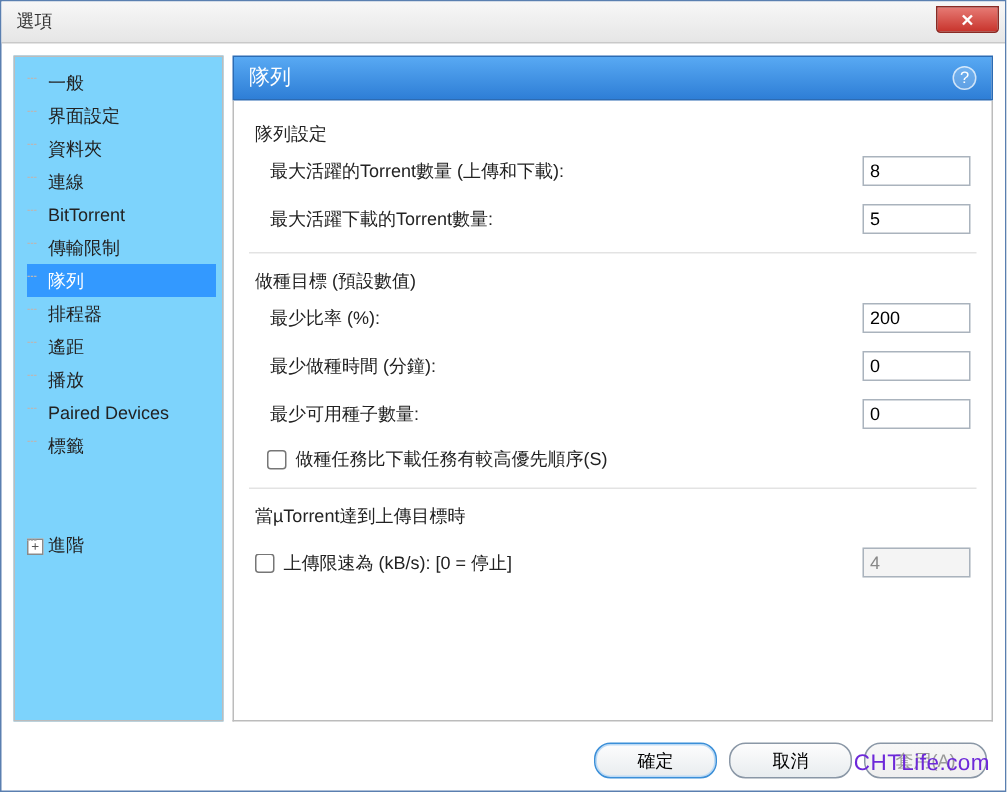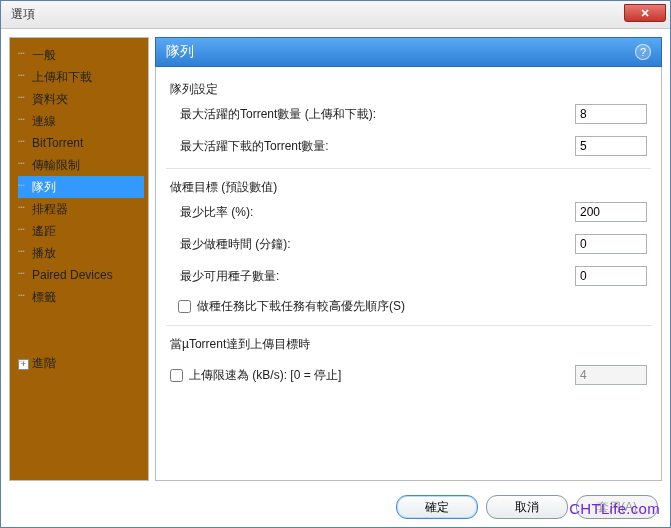--- a/index.html
+++ b/index.html
@@ -32,21 +32,21 @@
   }
   .content {
     display: flex;
     height: 460px;
     padding: 8px;
     gap: 6px;
   }
   .tree-panel {
     width: 140px;
     border: 1px solid #bcbcbc;
-    background: #a16207;
+    background: #7dd3fc;
     padding: 6px 4px 6px 8px;
     font-size: 12px;
     color: #222;
     overflow: hidden;
   }
   .tree-item {
     padding: 2px 4px 2px 14px;
     line-height: 18px;
     white-space: nowrap;
     cursor: pointer;
@@ -146,21 +146,21 @@
     <span>選項</span>
     <div class="close-btn">
       <span>✕</span>
     </div>
   </div>
 
   <div class="content">
 
     <div class="tree-panel">
       <div class="tree-item">一般</div>
-      <div class="tree-item">上傳和下載</div>
+      <div class="tree-item">界面設定</div>
       <div class="tree-item">資料夾</div>
       <div class="tree-item">連線</div>
       <div class="tree-item">BitTorrent</div>
       <div class="tree-item">傳輸限制</div>
       <div class="tree-item selected">隊列</div>
       <div class="tree-item">排程器</div>
       <div class="tree-item">遙距</div>
       <div class="tree-item">播放</div>
       <div class="tree-item">Paired Devices</div>
       <div class="tree-item">標籤</div>

